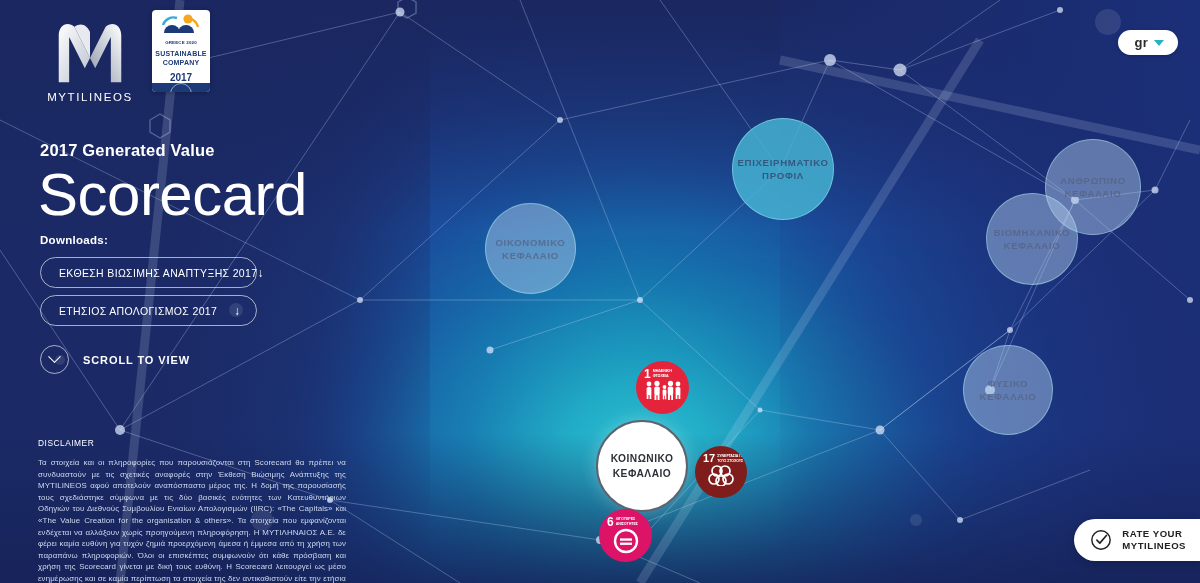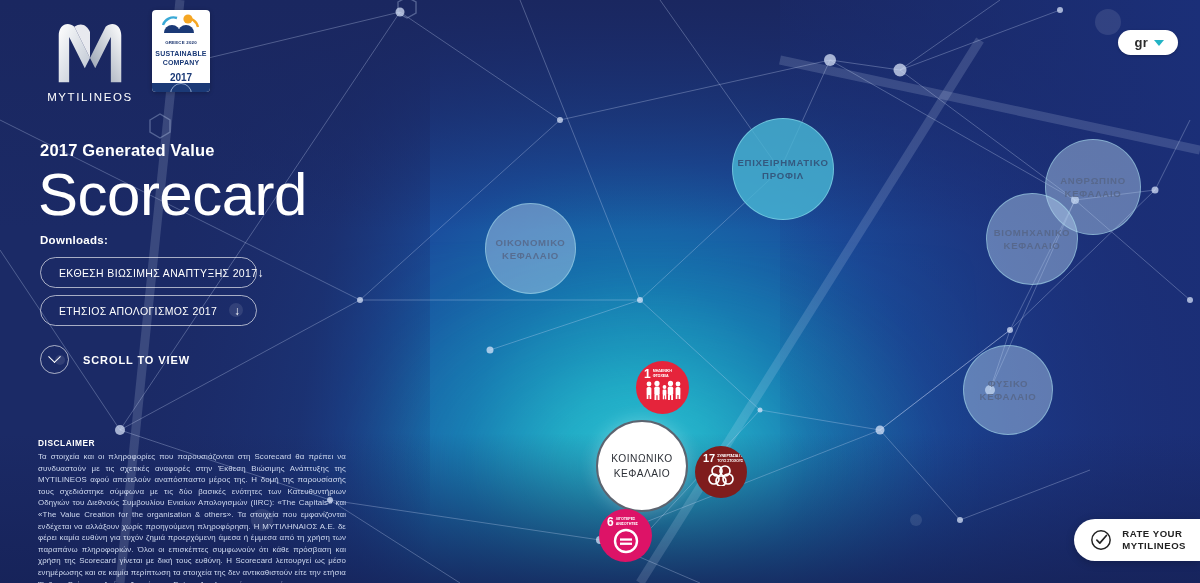--- a/index.html
+++ b/index.html
@@ -68,21 +68,21 @@
 
   .scroll-row{position:absolute;left:40px;top:345px;display:flex;align-items:center;gap:14px;cursor:pointer;}
   .scroll-circ{width:27px;height:27px;border-radius:50%;border:1px solid rgba(255,255,255,.62);
     display:flex;align-items:center;justify-content:center;}
   .scroll-circ .cv{width:8px;height:8px;border-right:1.4px solid #fff;border-bottom:1.4px solid #fff;
     transform:rotate(45deg) translate(-2px,-2px);}
   .scroll-txt{color:#fff;font-size:11px;font-weight:700;letter-spacing:.9px;}
 
   
   .disc{position:absolute;left:38px;top:438px;width:308px;}
-  .disc-h{color:#fff;font-size:8.4px;font-weight:700;letter-spacing:.5px;margin-bottom:3px;}
+  .disc-h{color:#fff;font-size:8.4px;font-weight:400;letter-spacing:.5px;margin-bottom:9px;}
   .disc-b{color:#cfd9ef;font-size:7.9px;line-height:11.6px;text-align:justify;letter-spacing:.1px;}
 
   
   .bub{position:absolute;border-radius:50%;display:flex;align-items:center;justify-content:center;
     text-align:center;cursor:pointer;}
   .bub .lab{font-size:9.6px;font-weight:700;letter-spacing:.7px;line-height:13px;
     color:rgba(40,55,95,.78);}
   .bub.teal{background:rgba(72,182,212,.82);border:1px solid rgba(150,225,240,.55);}
   .bub.teal .lab{color:rgba(48,66,104,.75);}
   .bub.pale{background:rgba(178,207,238,.46);border:1px solid rgba(168,226,240,.5);}
@@ -91,21 +91,21 @@
   #b-epix{left:732px;top:118px;width:100px;height:100px;}
   #b-oiko{left:485px;top:203px;width:89px;height:89px;}
   #b-anthr{left:1045px;top:139px;width:94px;height:94px;}
   #b-biom{left:986px;top:193px;width:90px;height:90px;}
   #b-fysi{left:963px;top:345px;width:88px;height:88px;}
 
   
   .core{position:absolute;left:596px;top:420px;width:88px;height:88px;border-radius:50%;
     background:#fff;border:2px solid #5c6470;display:flex;align-items:center;justify-content:center;
     text-align:center;cursor:pointer;box-shadow:0 0 18px rgba(255,255,255,.25);}
-  .core .lab{font-size:10.2px;font-weight:400;color:#2d3138;letter-spacing:.5px;line-height:15px;text-align:center;}
+  .core .lab{font-size:10.2px;font-weight:700;color:#2d3138;letter-spacing:.5px;line-height:15px;text-align:center;}
 
   .sdg{position:absolute;border-radius:50%;cursor:pointer;overflow:hidden;}
   .sdg .head{display:flex;align-items:flex-start;gap:2px;padding:7px 0 0 8px;}
   .sdg .num{color:#fff;font-weight:700;line-height:1;}
   .sdg .nm{color:#fff;font-weight:700;line-height:4.6px;letter-spacing:-.1px;}
   .sdg .gx{display:flex;align-items:center;justify-content:center;}
 
   #sdg1{left:636px;top:361px;width:53px;height:53px;background:#e5243b;}
   #sdg1 .num{font-size:12px;}#sdg1 .nm{font-size:3.7px;padding-top:1px;}
   #sdg11{left:538px;top:418px;width:55px;height:55px;background:#f0a024;}

